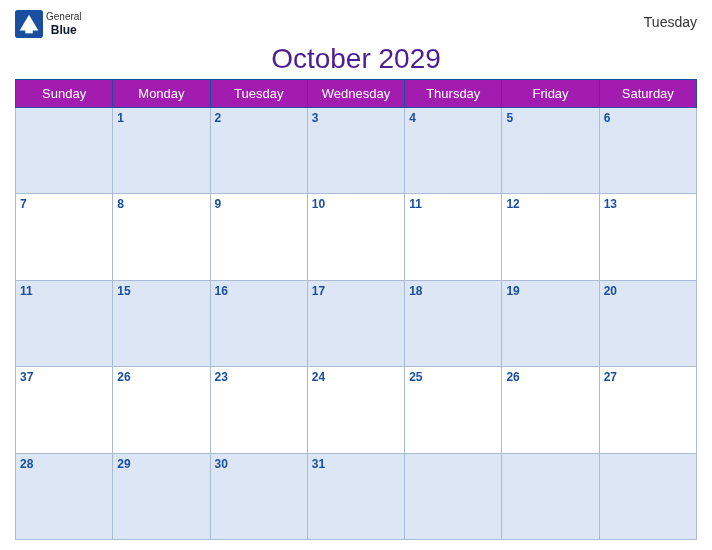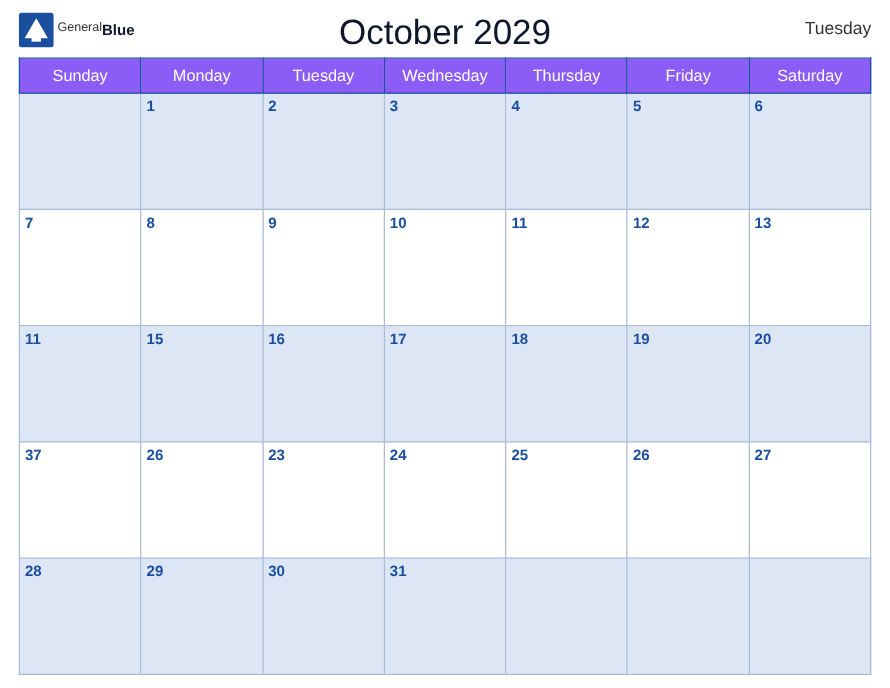--- a/index.html
+++ b/index.html
@@ -24,23 +24,24 @@
     .logo {
       position: absolute;
       left: 0;
       top: 0;
       display: flex;
       align-items: center;
     }
 
     .logo-text {
       display: flex;
-      flex-direction: row;
+      flex-direction: column;
       font-size: 10px;
       line-height: 1.2;
+      align-items: center;
     }
 
     .logo-general {
       color: #333;
       font-size: 10px;
     }
 
     .logo-blue {
       color: #0f172a;
       font-size: 12px;
@@ -49,40 +50,41 @@
 
     .logo-icon {
       width: 28px;
       height: 28px;
       margin-right: 3px;
     }
 
     .month-title {
       text-align: center;
       font-size: 28px;
-      color: #0f172a;
+      color: #4c1d95;
       font-weight: normal;
+      margin-top: 33px;
     }
 
     .country-label {
       position: absolute;
       right: 0;
       top: 4px;
       font-size: 14px;
       color: #333;
     }
 
     .calendar-table {
       width: 100%;
       border-collapse: collapse;
       flex: 1;
     }
 
     .calendar-table th {
-      background-color: #8b5cf6;
+      background-color: #a21caf;
       color: #fff;
       text-align: center;
       padding: 6px 0;
       font-size: 13px;
       font-weight: normal;
       border: 1px solid #1a4fa0;
     }
 
     .calendar-table td {
       border: 1px solid #aabbd8;

